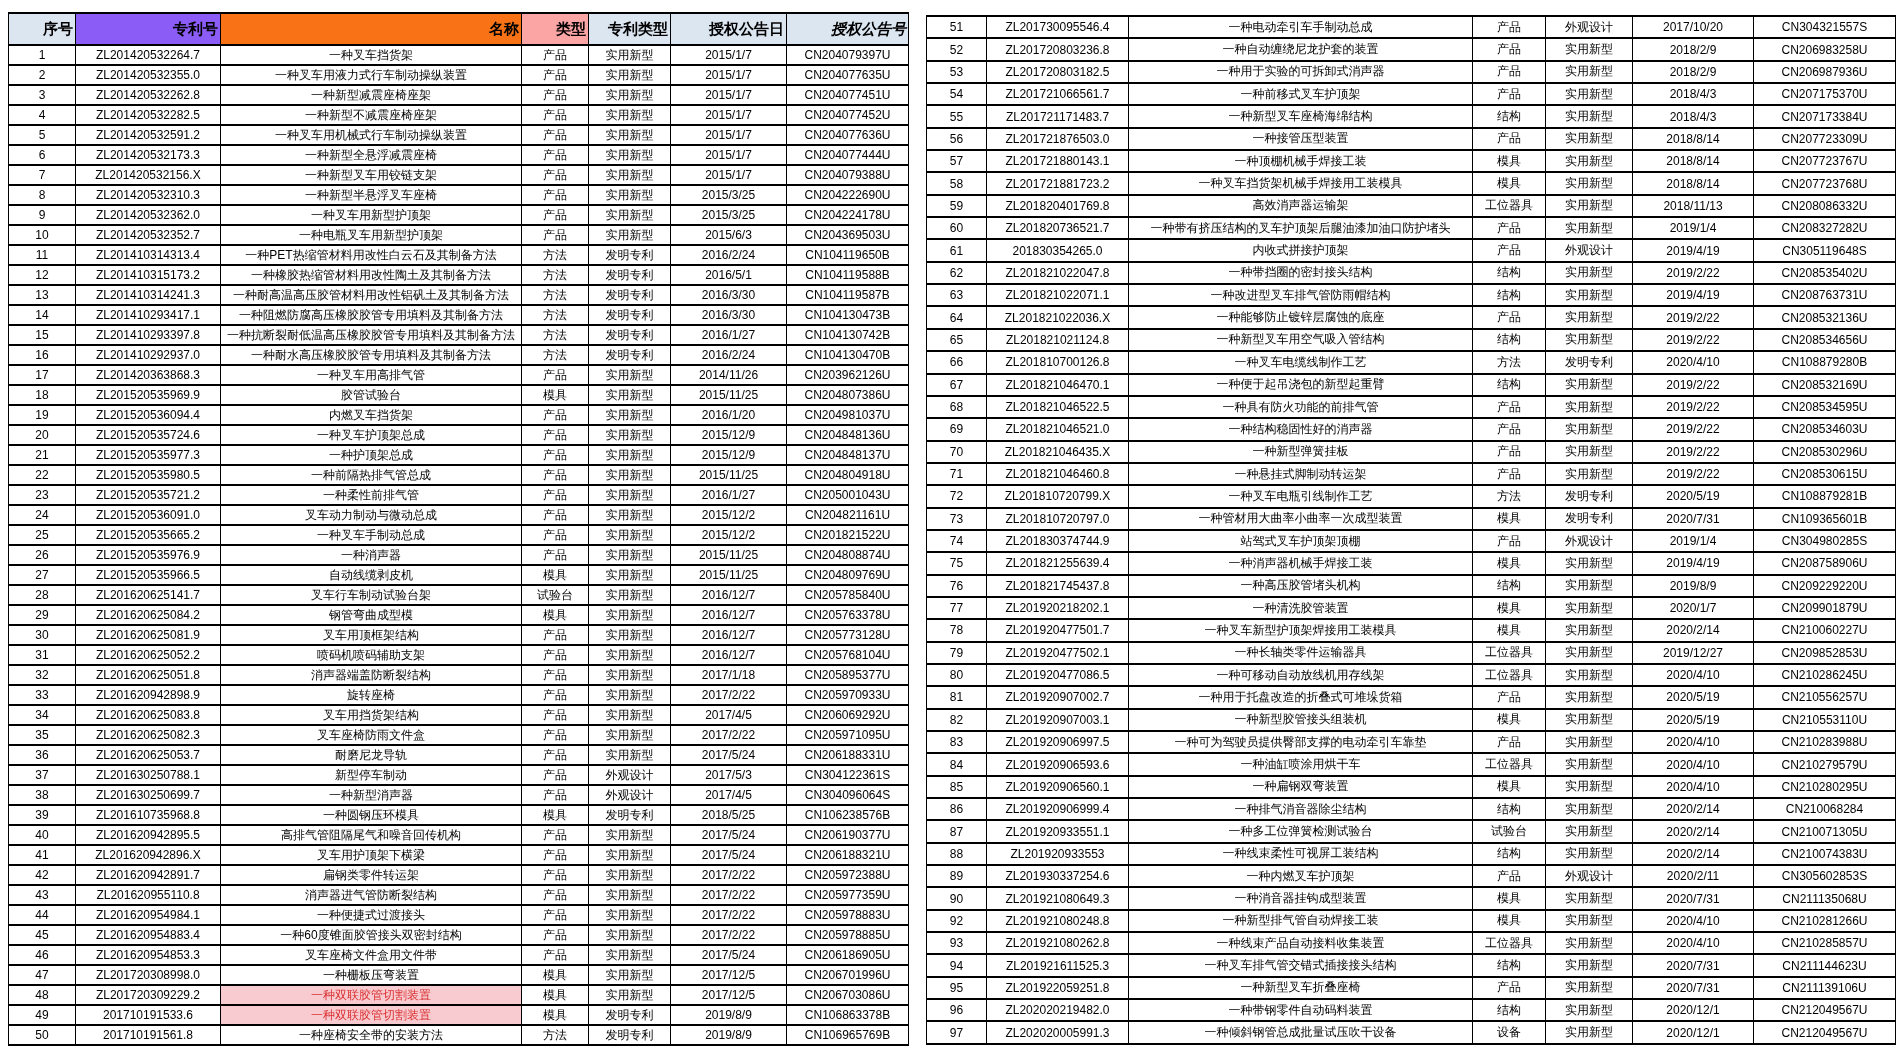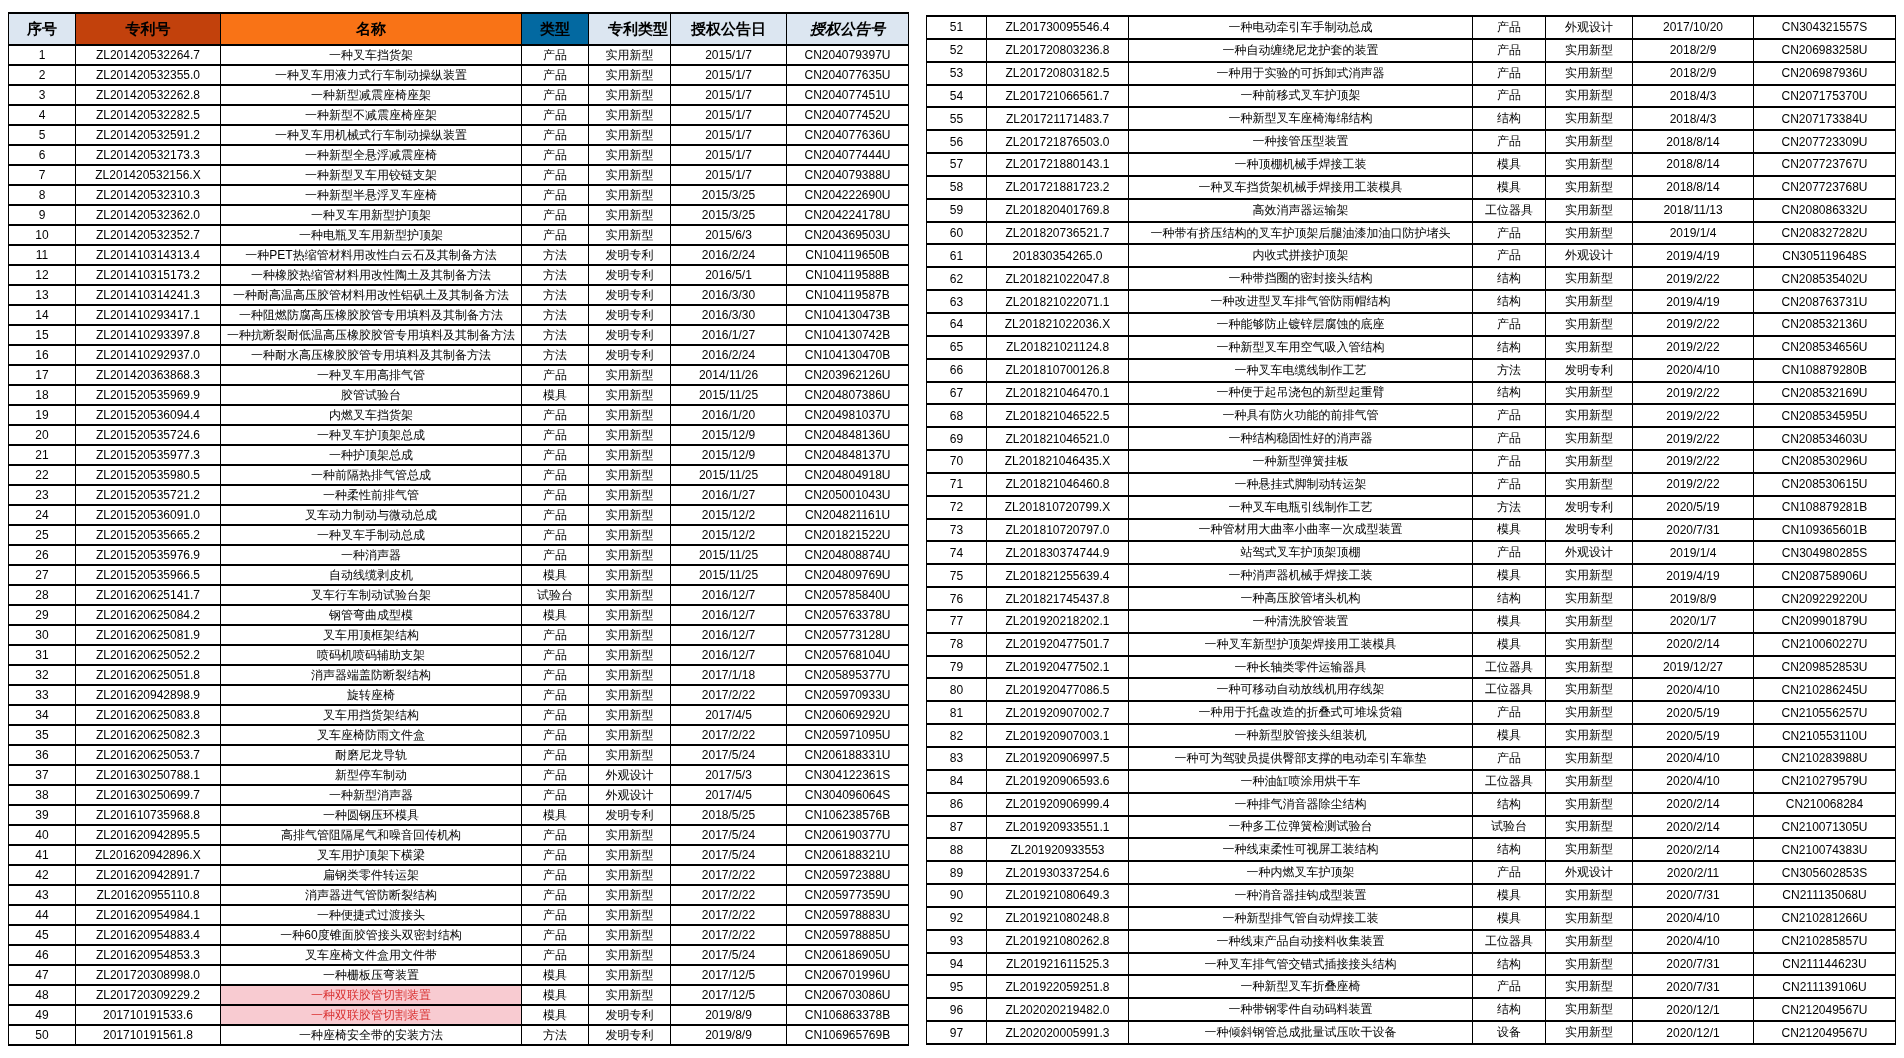--- a/index.html
+++ b/index.html
@@ -27,20 +27,21 @@
     text-align: center;
     vertical-align: middle;
     padding: 0 2px;
     overflow: hidden;
     white-space: nowrap;
   }
   table.patents th {
     font-size: 15px;
     font-weight: bold;
     height: 30px;
+    text-align: right;
   }
   table.patents td {
     font-size: 12px;
   }
   .left-table { left: 8px; top: 12px; width: 900px; }
   .left-table tbody tr { height: 20px; }
   .right-table { left: 926px; top: 15px; width: 969px; height: 1030px; }
   .right-table tbody tr { height: 19px; }
 
   
@@ -72,23 +73,23 @@
         <col class="c-patent_number">
         <col class="c-title">
         <col class="c-type">
       <col class="c-patent_type">
         <col class="c-grant_date">
         <col class="c-grant_number">
     </colgroup>
     <thead>
       <tr>
           <th style="background: rgb(220, 230, 241);">序号</th>
-          <th style="background: #c2410c;">专利号</th>
+          <th style="background: #8b5cf6;">专利号</th>
           <th style="background: #f97316;">名称</th>
-          <th style="background: #0369a1;">类型</th>
+          <th style="background: #fca5a5;">类型</th>
           <th style="background: rgb(220, 230, 241); padding-left: 19px;">专利类型</th>
           <th style="background: rgb(220, 230, 241);">授权公告日</th>
           <th style="background: rgb(220, 230, 241); font-style: italic;">授权公告号</th>
         </tr>
     </thead>
     <tbody>
         <tr>
           <td>1</td>
           <td>ZL201420532264.7</td>
           <td>一种叉车挡货架</td>
@@ -852,20 +853,29 @@
         <tr>
           <td>84</td>
           <td>ZL201920906593.6</td>
           <td>一种油缸喷涂用烘干车</td>
           <td>工位器具</td>
           <td>实用新型</td>
           <td>2020/4/10</td>
           <td>CN210279579U</td>
         </tr>
         <tr>
+          <td>85</td>
+          <td>ZL201920906560.1</td>
+          <td>一种扁钢双弯装置</td>
+          <td>模具</td>
+          <td>实用新型</td>
+          <td>2020/4/10</td>
+          <td>CN210280295U</td>
+        </tr>
+        <tr>
           <td>86</td>
           <td>ZL201920906999.4</td>
           <td>一种排气消音器除尘结构</td>
           <td>结构</td>
           <td>实用新型</td>
           <td>2020/2/14</td>
           <td>CN210068284</td>
         </tr>
         <tr>
           <td>87</td>

